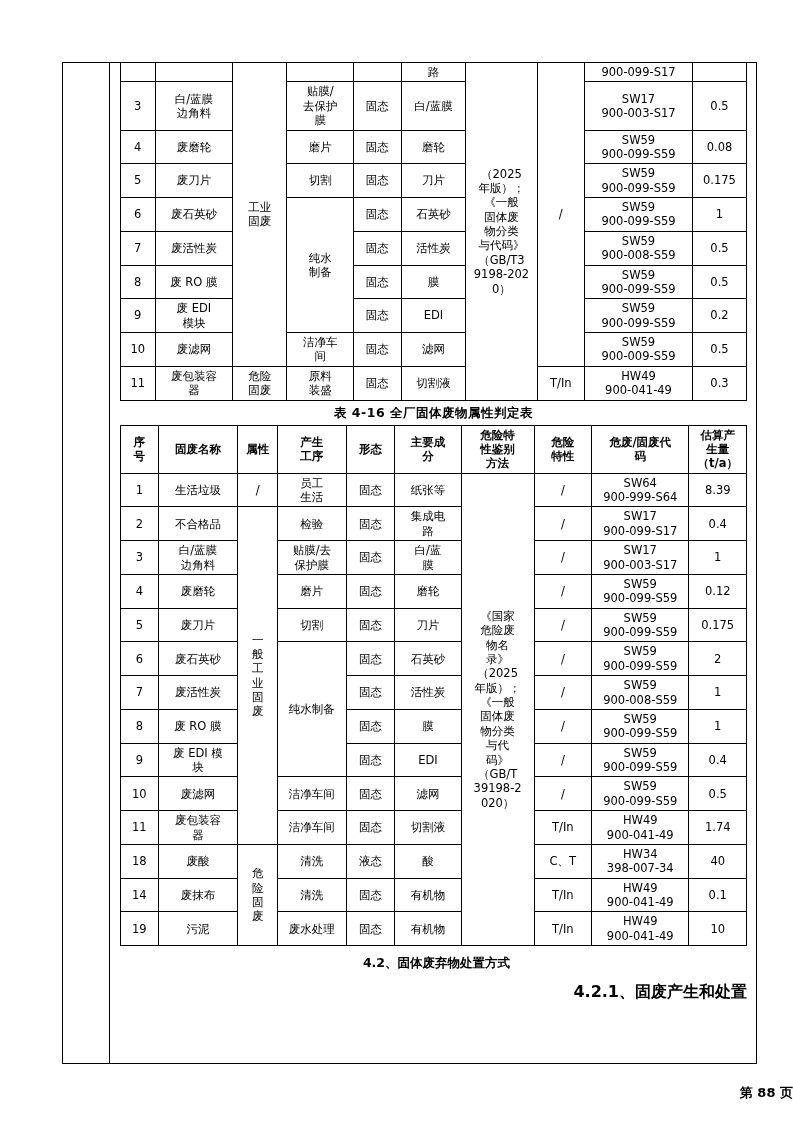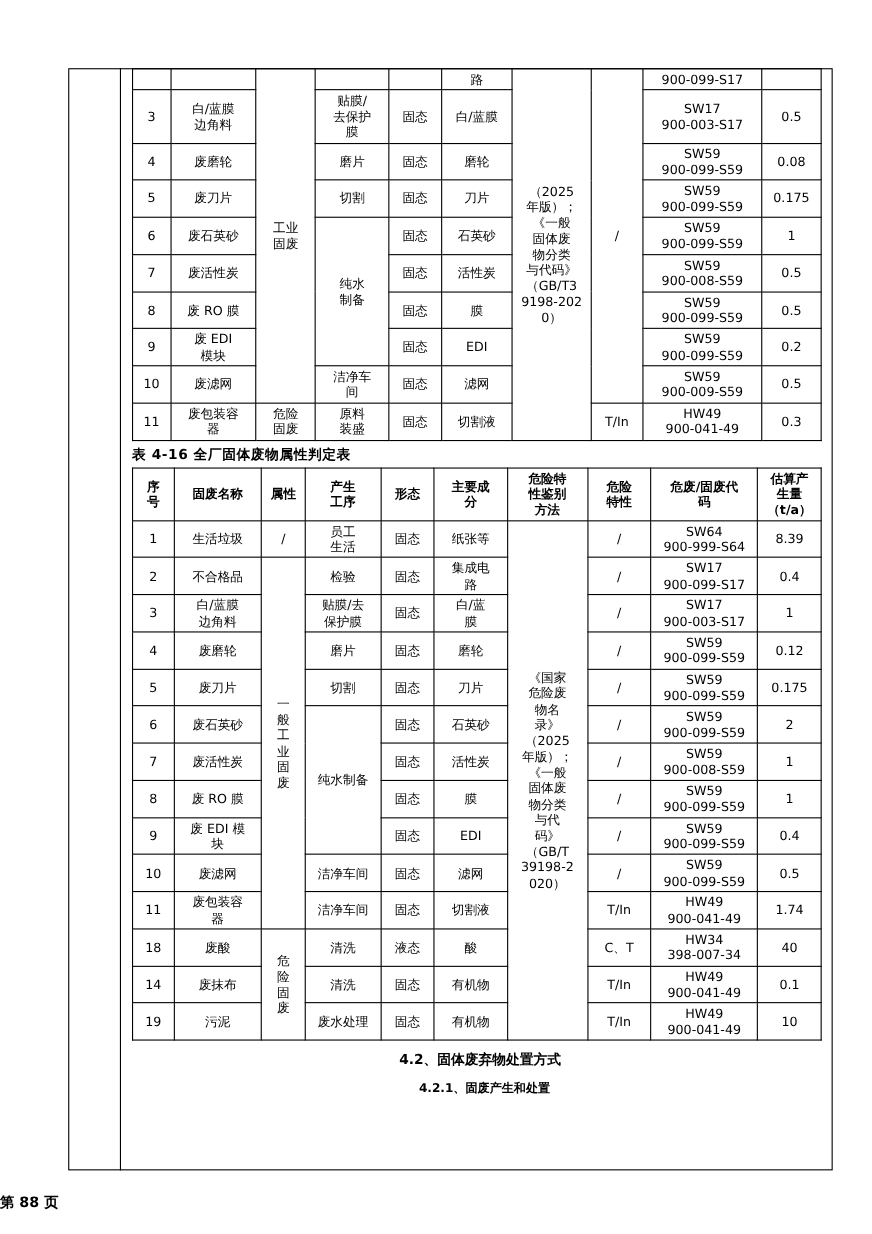--- a/index.html
+++ b/index.html
@@ -59,43 +59,44 @@
     text-align: center;
     vertical-align: middle;
     padding: 2px 1px;
     line-height: 1.25;
     font-weight: normal;
   }
   table.doc th {
     font-weight: bold;
   }
   .tbl-caption {
+    text-align: center;
     font-weight: bold;
     font-size: 12.5px;
     padding: 4px 0 3px 0;
     letter-spacing: 0.5px;
   }
   .sec-head {
     font-size: 12.5px;
     font-weight: bold;
     padding: 9px 0 3px 6px;
     text-align: center;
   }
   .sec-sub {
-    font-size: 11px;
+    font-size: 16px;
     font-weight: bold;
     padding: 7px 0 3px 14px;
-    text-align: center;
+    text-align: right;
   }
   .footer {
     position: absolute;
     left: 0;
     right: 0;
     bottom: 20px;
-    text-align: left;
+    text-align: right;
     font-size: 13px;
     font-weight: bold;
     color: #000;
   }
   .tall { line-height: 1.2; }
   .t1 { margin-top: 0; }
 </style>
 </head>
 <body>
 

